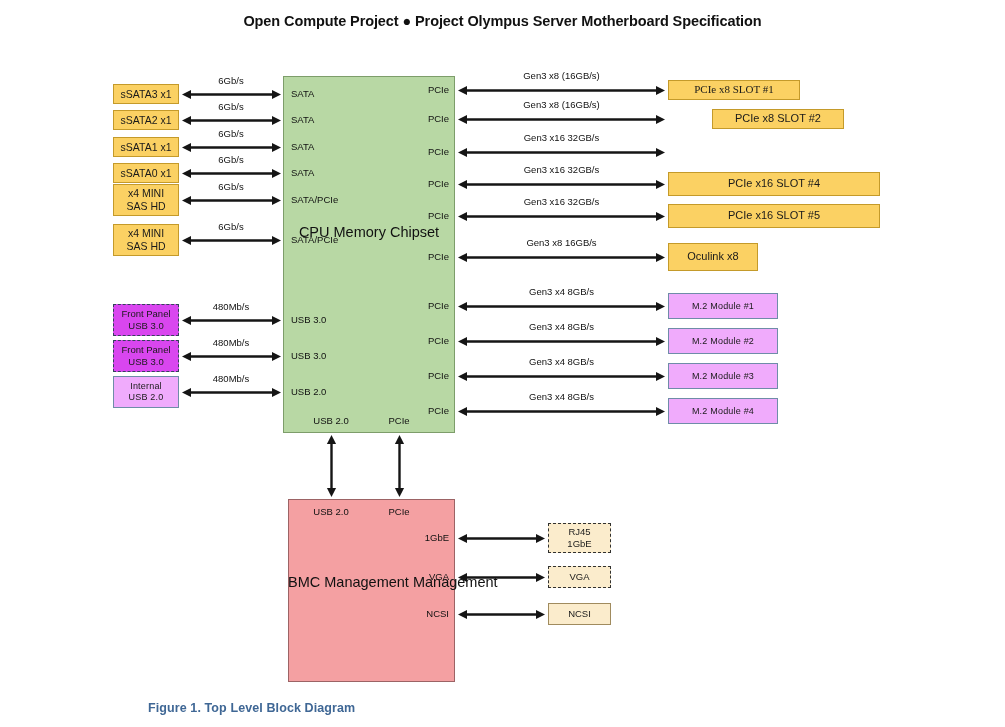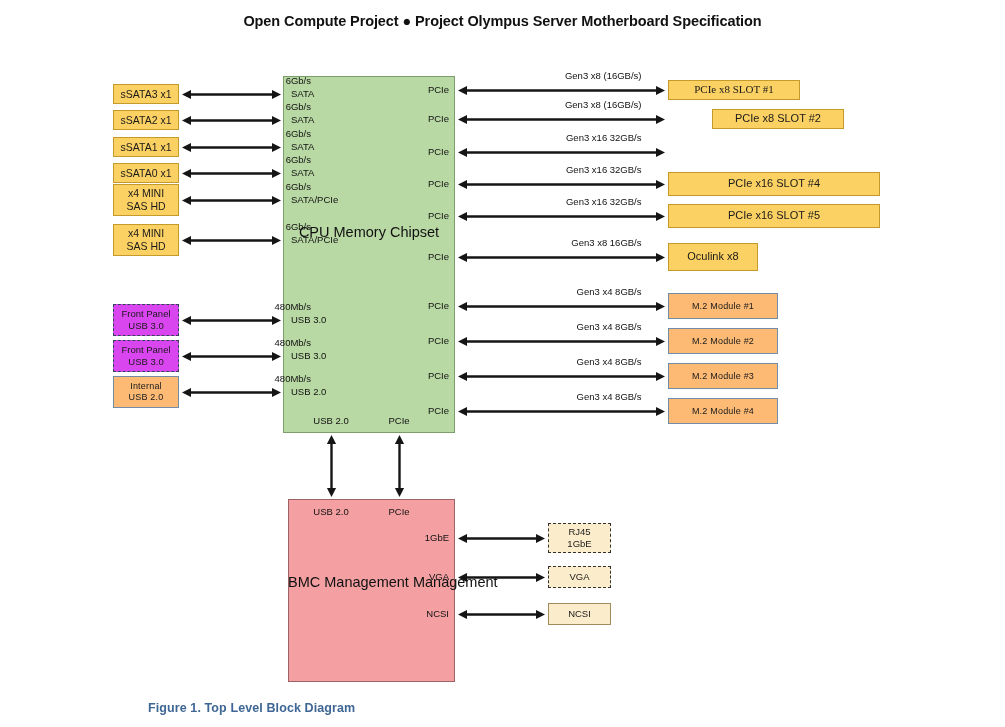--- a/index.html
+++ b/index.html
@@ -46,21 +46,21 @@
   .blk-yellow.big{font-size:11px;}
   .blk-green{
     background:#b8d8a4;
     border:1px solid #7d9d6a;
   }
   .blk-red{
     background:#f4a0a2;
     border:1px solid #9c6365;
   }
   .blk-blue{
-    background:#fdba74;
+    background:#f0abfc;
     border:1px solid #6f8ca8;
     font-size:9px;
     letter-spacing:0.2px;
   }
   .blk-blue-dash{
     background:#d946ef;
     border:1px dashed #33435a;
     font-size:9.5px;
   }
   .blk-cream{
@@ -99,21 +99,21 @@
   
   .harrow{position:absolute;height:10px;}
   .harrow svg{display:block;overflow:visible;}
   .varrow{position:absolute;width:10px;}
   .varrow svg{display:block;overflow:visible;}
 
   .lbl{
     position:absolute;
     font-size:9.5px;
     color:#111;
-    text-align:right;
+    text-align:center;
     white-space:nowrap;
     line-height:1;
   }
 </style>
 </head>
 <body>
 
 <div id="stage">
 
   <div class="doc-title">Open Compute Project ● Project Olympus Server Motherboard Specification</div>

